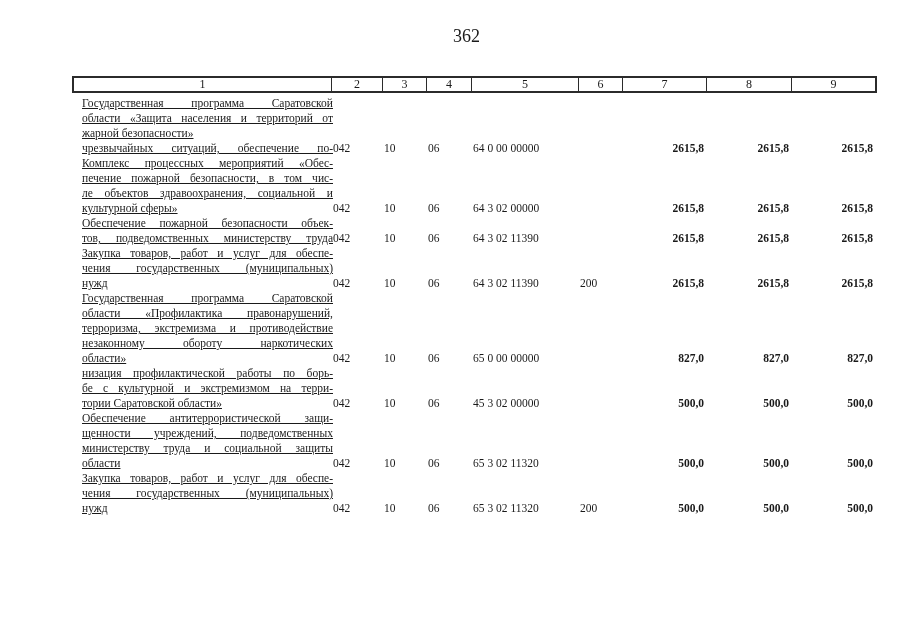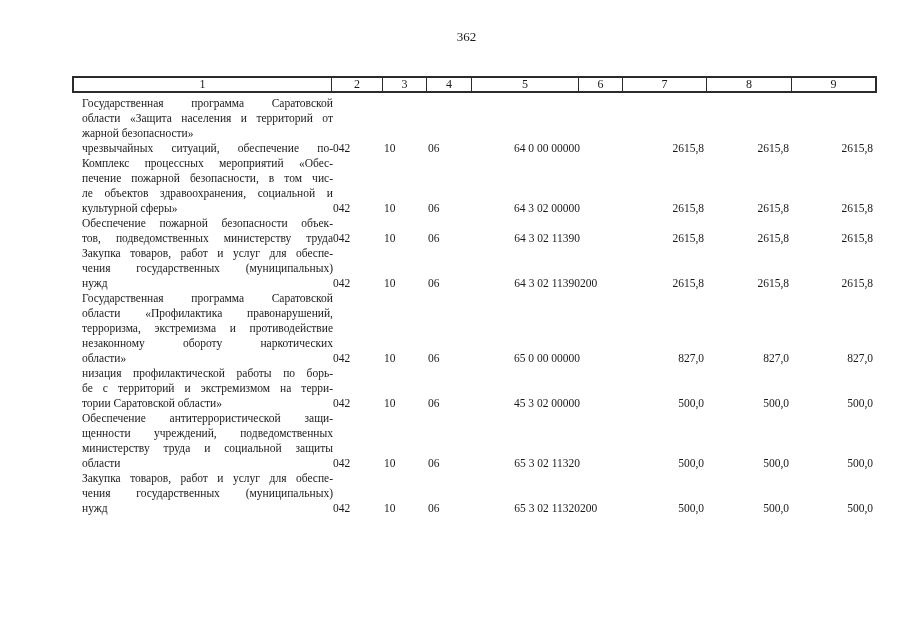--- a/index.html
+++ b/index.html
@@ -14,21 +14,21 @@
     font-family: "Liberation Serif", "DejaVu Serif", serif;
     color: #1a1a1a;
     overflow: hidden;
   }
   .page-number {
     position: absolute;
     top: 29px;
     left: 64px;
     width: 805px;
     text-align: center;
-    font-size: 13px;
+    font-size: 18px;
     line-height: 15px;
   }
   .budget-table {
     position: absolute;
     left: 72px;
     top: 76px;
     width: 805px;
   }
   .thead {
     display: flex;
@@ -67,35 +67,37 @@
   .c7 { width: 84px; }
   .c8 { width: 85px; }
   .c9 { width: 84px; }
   .thead .c1 { flex: 1 1 auto; width: auto; }
   .cell {
     box-sizing: border-box;
     flex: 0 0 auto;
   }
   .name-cell {
     padding-left: 10px;
+    text-decoration: underline;
   }
   .name-line {
     text-align: justify;
     text-align-last: justify;
   }
   .name-line.last {
     text-align: left;
     text-align-last: left;
   }
   .num-cell { text-align: left; }
-  .code-cell { text-align: right; white-space: nowrap; }
+  .code-cell { text-align: left; white-space: nowrap; }
   .amount-cell {
     text-align: right;
     padding-right: 4px;
     white-space: nowrap;
+    font-weight: bold;
   }
 </style>
 </head>
 <body>
 
 <div class="page-number">362</div>
 
 <div class="budget-table">
   <div class="thead">
     <div class="hcell c1">1</div>
@@ -188,21 +190,21 @@
     <div class="cell c5 code-cell">65 0 00 00000</div>
     <div class="cell c6 num-cell"></div>
     <div class="cell c7 amount-cell">827,0</div>
     <div class="cell c8 amount-cell">827,0</div>
     <div class="cell c9 amount-cell">827,0</div>
   </div>
 
   <div class="trow">
     <div class="cell c1 name-cell">
           <div class="name-line">низация профилактической работы по борь-</div>
-          <div class="name-line">бе с территорий и экстремизмом на терри-</div>
+          <div class="name-line">бе с культурной и экстремизмом на терри-</div>
           <div class="name-line last">тории Саратовской области»</div>
         </div>
     <div class="cell c2 num-cell">042</div>
     <div class="cell c3 num-cell">10</div>
     <div class="cell c4 num-cell">06</div>
     <div class="cell c5 code-cell">45 3 02 00000</div>
     <div class="cell c6 num-cell"></div>
     <div class="cell c7 amount-cell">500,0</div>
     <div class="cell c8 amount-cell">500,0</div>
     <div class="cell c9 amount-cell">500,0</div>

